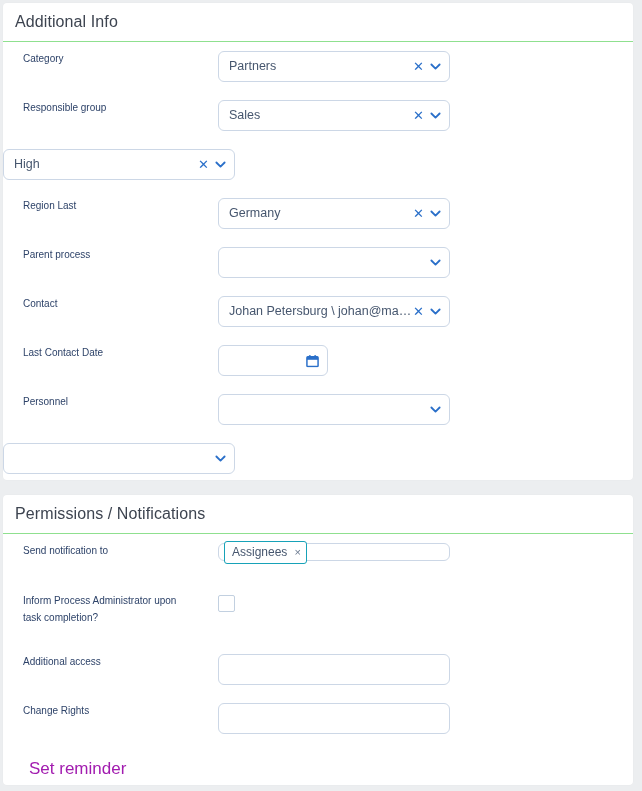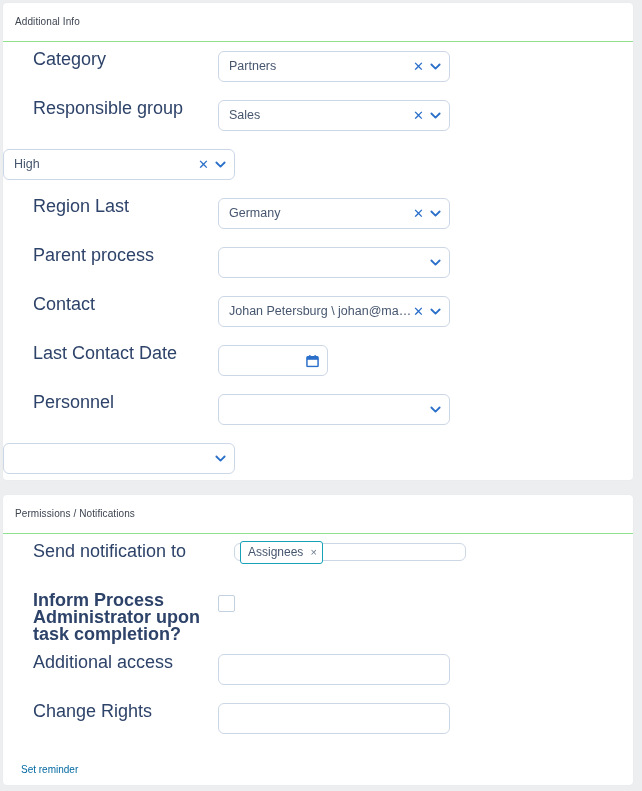--- a/index.html
+++ b/index.html
@@ -44,48 +44,47 @@
   
   .section-head {
     position: relative;
     height: 38px;
     padding: 0 0 0 12px;
     display: flex;
     align-items: center;
     border-bottom: 1.5px solid #8fe08f;
   }
   .section-title {
-    font-size: 10px;
+    font-size: 16px;
     color: #3d4450;
     letter-spacing: 0.1px;
     line-height: 1;
   }
 
   
   .rows {
     padding-top: 9px;
   }
   .row {
     position: relative;
     display: flex;
     align-items: flex-start;
     min-height: 49px;
   }
   .row-label {
     width: 215px;
-    padding-left: 30px;
-    box-sizing: border-box;
-    font-size: 18px;
+    padding-left: 20px;
+    box-sizing: border-box;
+    font-size: 10px;
     color: #2e4369;
     line-height: 16px;
     flex: 0 0 auto;
   }
   .row-label.tall {
     line-height: 17px;
-    font-weight: bold;
   }
   .row-field {
     flex: 1 1 auto;
     position: relative;
   }
 
   
   .control {
     position: relative;
     box-sizing: border-box;
@@ -99,21 +98,20 @@
     padding: 0 8px 0 10px;
     font-size: 12.5px;
     color: #46566e;
   }
   .control.date {
     width: 110px;
   }
   .control.tagbox {
     height: 18px;
     padding: 0 6px 0 5px;
-    margin-left: 16px;
   }
   .control.plain {
     height: 31px;
   }
 
   .control-value {
     flex: 1 1 auto;
     white-space: nowrap;
     overflow: hidden;
     text-overflow: ellipsis;
@@ -185,25 +183,25 @@
     border-radius: 2px;
     background: #ffffff;
     box-sizing: border-box;
     margin-top: 3px;
     cursor: pointer;
   }
 
   
   .link {
     display: inline-block;
-    font-size: 10px;
-    color: #0369a1;
+    font-size: 17px;
+    color: #a21caf;
     text-decoration: none;
     cursor: pointer;
-    padding-left: 18px;
+    padding-left: 26px;
   }
 
   .spacer-sm { height: 7px; }
 </style>
 </head>
 <body>
 
 <div class="page">
 
   <div class="card card-additional">

